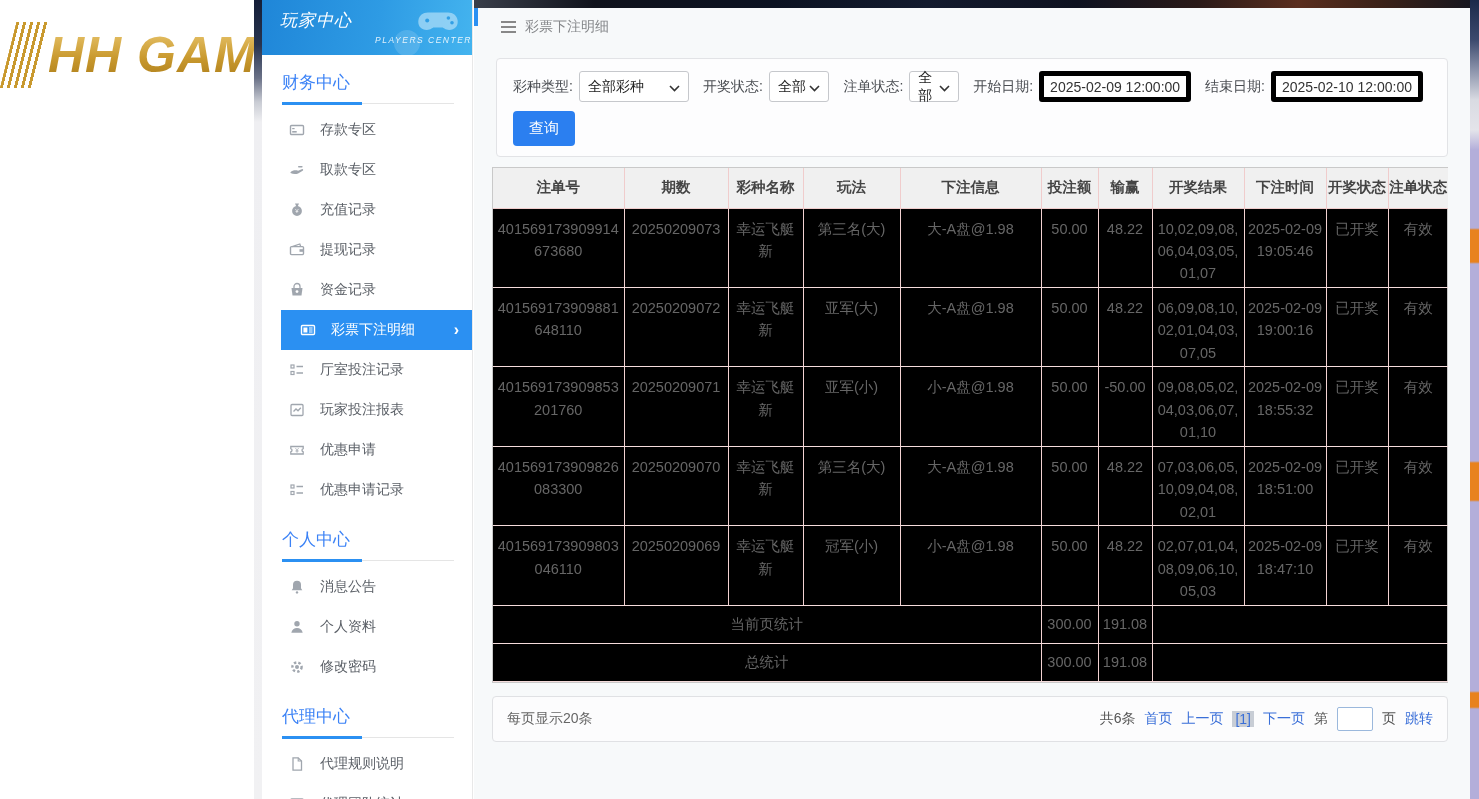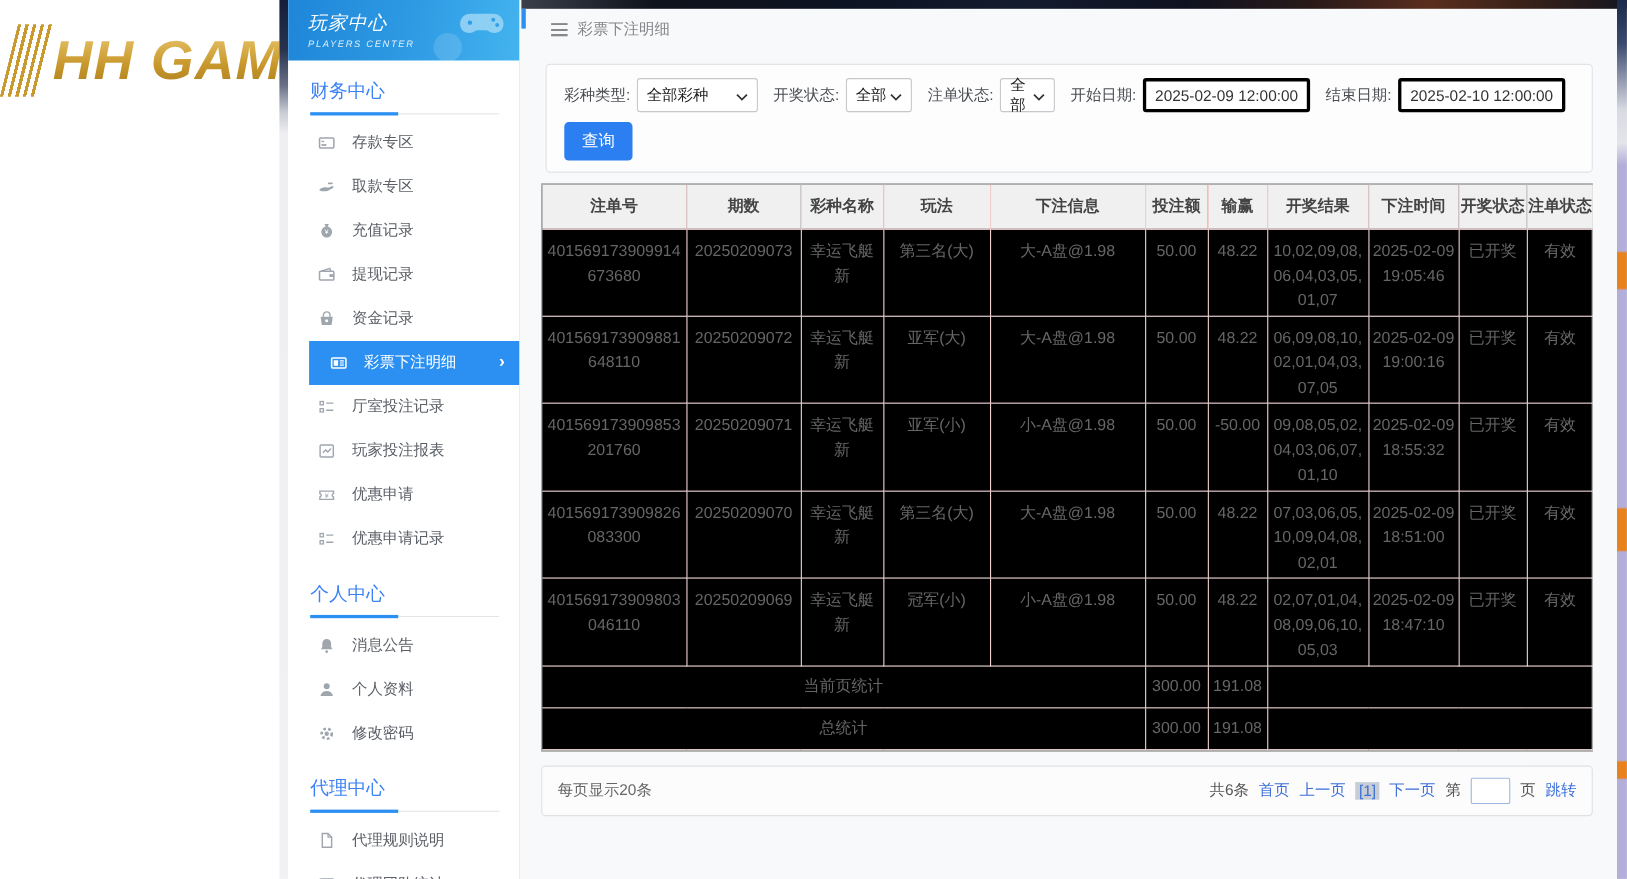--- a/index.html
+++ b/index.html
@@ -23,21 +23,21 @@
   
   .side-strip { position:absolute; left:254px; top:0; width:8px; height:799px;
     background:linear-gradient(180deg,#141e38 0,#28344f 45px,#6a7187 78px,#c9ccd4 102px,#efeff2 122px,#f1f1f3 100%); }
 
   
   .sidebar { position:absolute; left:262px; top:0; width:211px; height:799px;
     background:#fff; border-right:1px solid #e8e8e8; }
   .sidebar-header { height:55px; padding:9px 0 0 18px; position:relative; overflow:hidden;
     background:linear-gradient(100deg,#1f86d8 0%,#2e9be4 55%,#44b4ef 100%);font-style:italic; }
   .sidebar-header .title { color:#fff; font-size:17px; letter-spacing:1px; }
-  .sidebar-header .subtitle { color:rgba(255,255,255,.85); font-size:8.5px; letter-spacing:1.5px; margin-top:3px; }
+  .sidebar-header .subtitle { color:rgba(255,255,255,.85); font-size:8.5px; letter-spacing:1.5px; margin-top:3px;text-align:right; }
   .pad-icon { position:absolute; right:12px; top:8px; opacity:.75; }
   .pad-circle { position:absolute; right:52px; top:30px; width:26px; height:26px;
     border-radius:50%; background:rgba(255,255,255,.14); }
 
   .section-title { margin:16px 18px 0 20px; font-size:17px; color:#3b82f6; padding-bottom:9px;
     border-bottom:1px solid #e5e5e5; position:relative; }
   .section-title::after { content:""; position:absolute; left:0; bottom:-2px; width:80px; height:3px; background:#2b90f2; }
 
   .menu { padding:6px 0 2px; }
   .menu-item { height:40px; display:flex; align-items:center; padding-left:27px;
@@ -61,21 +61,21 @@
   .hamburger { width:15px; height:12px; flex:none;
     background:linear-gradient(#888 0 2px,transparent 2px 5px,#888 5px 7px,transparent 7px 10px,#888 10px 12px); }
 
   .filter-panel { margin:13px 31px 0 22px; background:#fdfdfe; border:1px solid #e2e3e6; border-radius:4px;
     padding:12px 16px 10px; }
   .filter-row { display:flex; align-items:center; gap:6px; font-size:14px; color:#4a4d52; flex-wrap:nowrap; }
   .f-label { white-space:nowrap; }
   .sel { height:31px; border:1px solid #c6c8cc; border-radius:3px; background:#fff; display:flex;
     align-items:center; justify-content:space-between; padding:0 8px; color:#222; cursor:pointer; margin-right:8px; }
   .sel-lottery { width:122px; } .sel-draw { width:66px; } .sel-order { width:54px; }
-  .date-input { height:31px; width:152px; border:3px solid #000000; border-radius:3px; background:#fff;
+  .date-input { height:31px; width:152px; border:5px solid #000000; border-radius:3px; background:#fff;
     color:#333; font-size:14px; text-align:center; font-family:"Liberation Sans",sans-serif; margin-right:8px; }
   .query-btn { margin-top:9px; background:#2b7ff0; color:#fff; border:none; border-radius:4px;
     font-size:15px; padding:8px 16px; cursor:pointer; font-family:"Liberation Sans",sans-serif; }
 
   .table-panel { margin:10px 31px 0 18px; background:#000000; border:1px solid #c9c9c9; }
   table { width:100%; border-collapse:collapse; table-layout:fixed; }
   th { height:40px; background:#f0f0f0; color:#444; font-size:14.5px; font-weight:bold;
     border-right:1px solid #f0cccc; border-bottom:1px solid #f0cccc; }
   th:last-child { border-right:none;margin-left:16px; }
   td { border-right:1px solid #f2d2d2; border-bottom:1px solid #f5dcdc; text-align:center;

